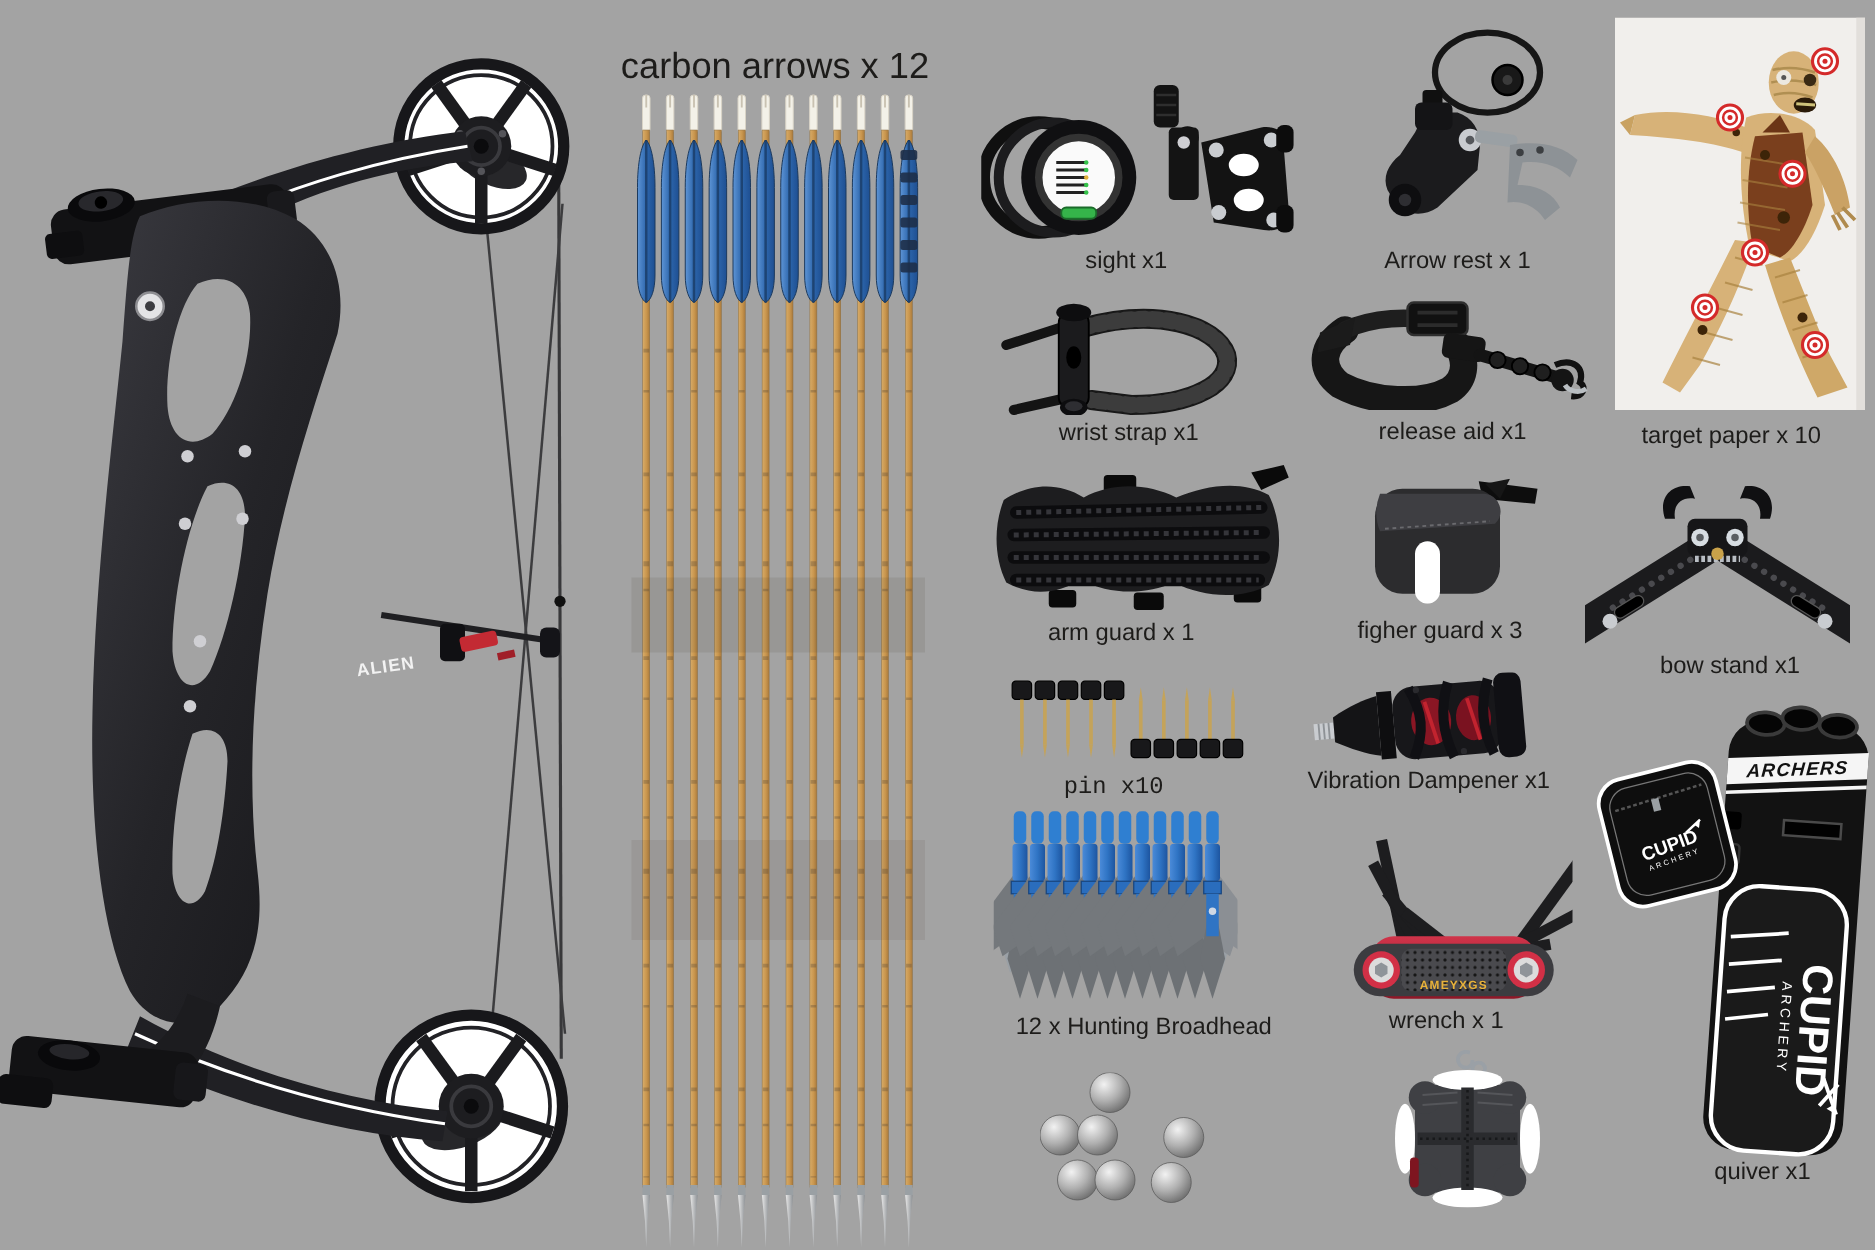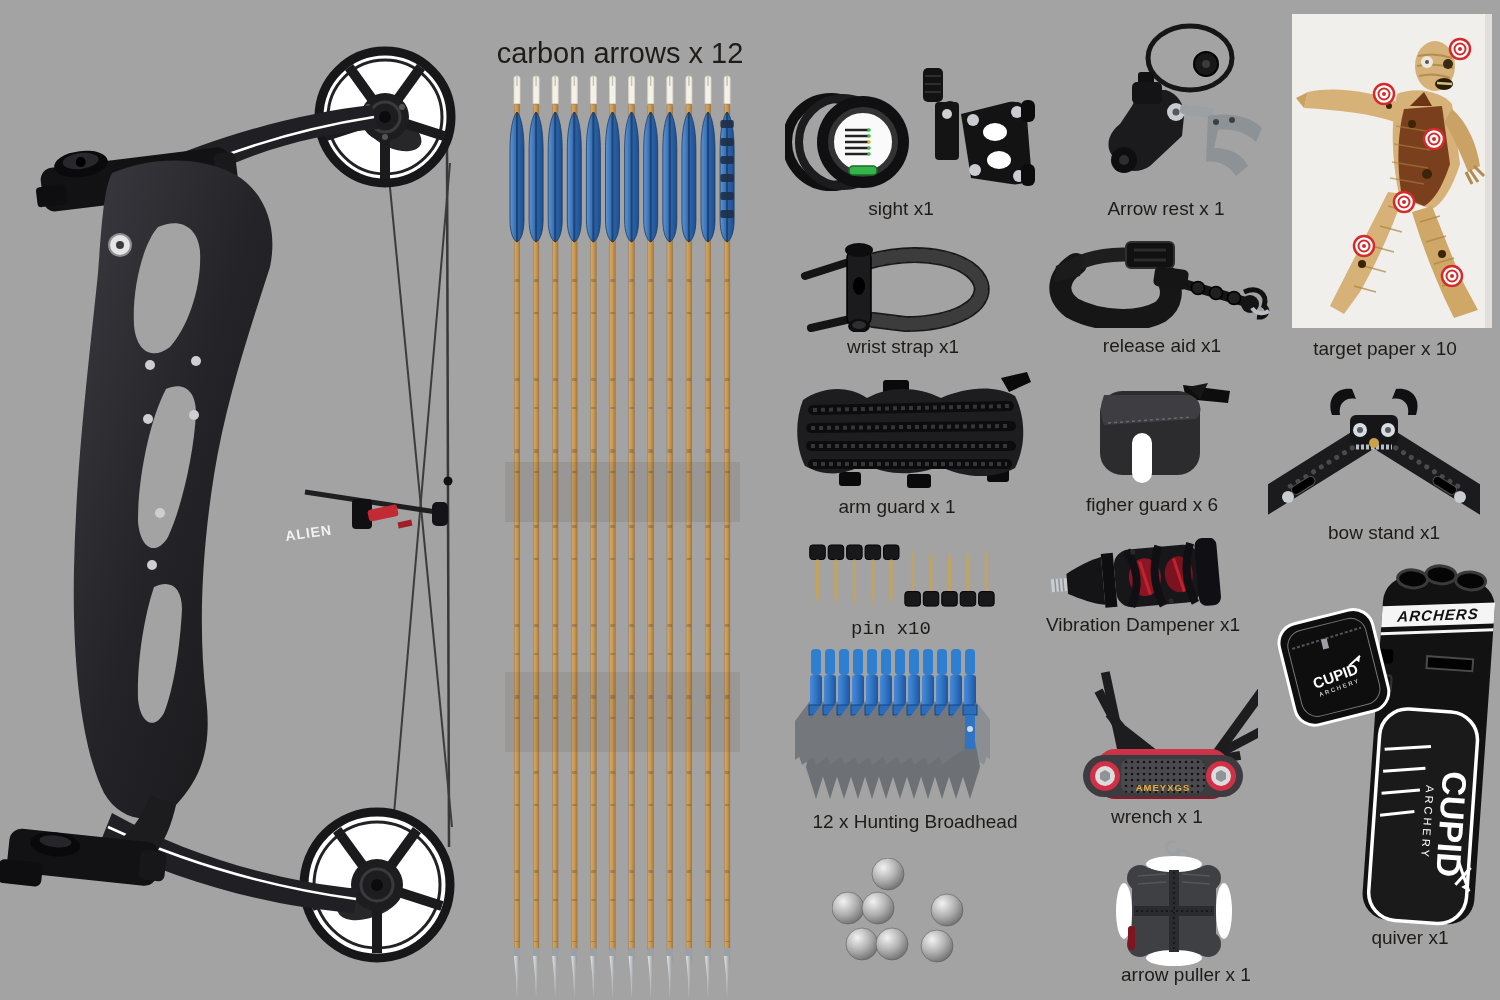--- a/index.html
+++ b/index.html
@@ -376,21 +376,21 @@
   <figure class="item" style="left:1088px;top:383px;width:145px;height:100px;">
     <svg viewBox="0 0 145 100">
       <polygon points="95,2 142,8 140,20 98,16" fill="#0d0d0d"></polygon>
       <polygon points="100,4 120,0 112,16" fill="#161616"></polygon>
       <rect x="12" y="8" width="100" height="84" rx="22" fill="#2c2c2e"></rect>
       <path d="M16,12 h84 a14,14 0 0 1 8,24 l-92,6 a40,40 0 0 1 0,-30 Z" fill="#3e3e42"></path>
       <path d="M20,40 L104,34" stroke="#6a6a6e" stroke-width="1.5" stroke-dasharray="3 3"></path>
       <rect x="44" y="50" width="20" height="50" rx="10" fill="#ffffff"></rect>
     </svg>
   </figure>
-  <div class="lbl" style="left:1027px;top:488px;width:250px;">figher guard x 6</div>
+  <div class="lbl" style="left:1027px;top:488px;width:250px;">figher guard x 3</div>
 
   <figure class="item" style="left:1268px;top:385px;width:212px;height:132px;">
     <svg viewBox="0 0 212 132">
       <g>
         <rect x="-8" y="-13" width="150" height="26" rx="13" transform="translate(100,52) rotate(148)" fill="#1b1b1d"></rect>
         <rect x="-8" y="-13" width="150" height="26" rx="13" transform="translate(112,52) rotate(32)" fill="#1b1b1d"></rect>
         <line x1="92" y1="58" x2="16" y2="105" stroke="#4a4a4e" stroke-width="5" stroke-linecap="round" stroke-dasharray="0.1 9"></line>
         <line x1="120" y1="58" x2="196" y2="105" stroke="#4a4a4e" stroke-width="5" stroke-linecap="round" stroke-dasharray="0.1 9"></line>
         <rect x="22" y="96" width="26" height="9" rx="4.5" transform="rotate(-32 35 100)" fill="#000" stroke="#555" stroke-width="1"></rect>
         <rect x="164" y="96" width="26" height="9" rx="4.5" transform="rotate(32 177 100)" fill="#000" stroke="#555" stroke-width="1"></rect>
@@ -630,15 +630,14 @@
         <rect x="30" y="88" width="7" height="24" rx="3" fill="#7e1520"></rect>
         <rect x="71" y="32" width="10" height="82" fill="#2a2b2e"></rect>
         <rect x="36" y="68" width="80" height="10" fill="#2a2b2e"></rect>
         <line x1="76" y1="34" x2="76" y2="112" stroke="#17181a" stroke-width="2" stroke-dasharray="2 3"></line>
         <line x1="38" y1="73" x2="114" y2="73" stroke="#17181a" stroke-width="2" stroke-dasharray="2 3"></line>
         <path d="M40,38 L68,36 M40,46 L68,44" stroke="#55565a" stroke-width="1.5"></path>
         <path d="M84,36 L112,38 M84,44 L112,46" stroke="#55565a" stroke-width="1.5"></path>
       </g>
     </svg>
   </figure>
-  <div class="lbl" style="left:1061px;top:958px;width:250px;">arrow puller x 1</div>
 
 </div>
 
 </body></html>

